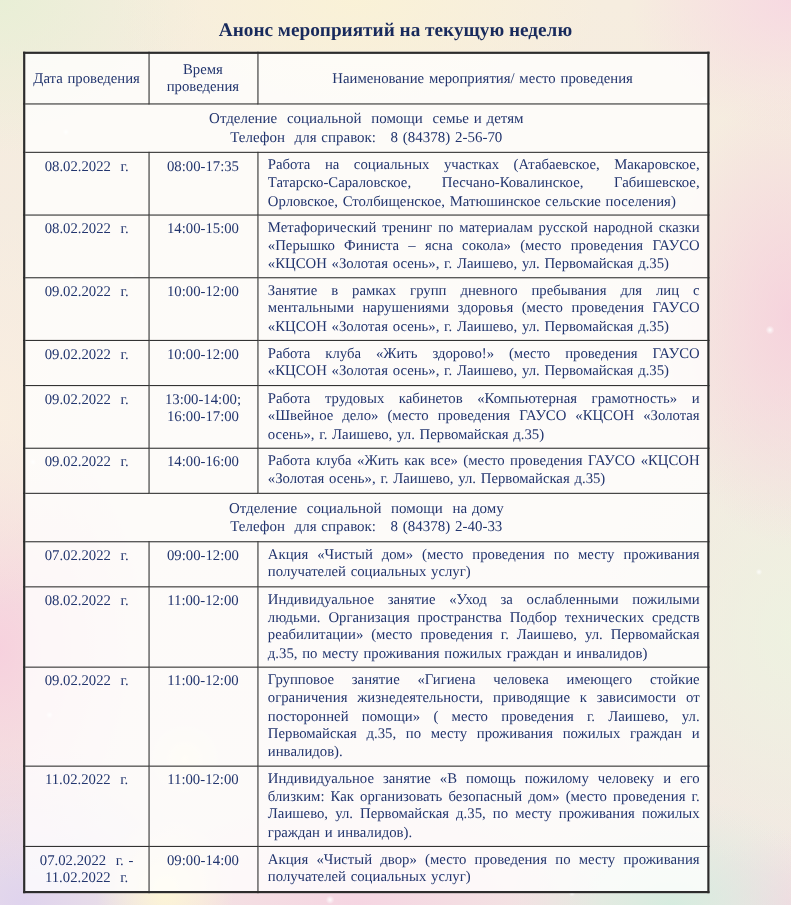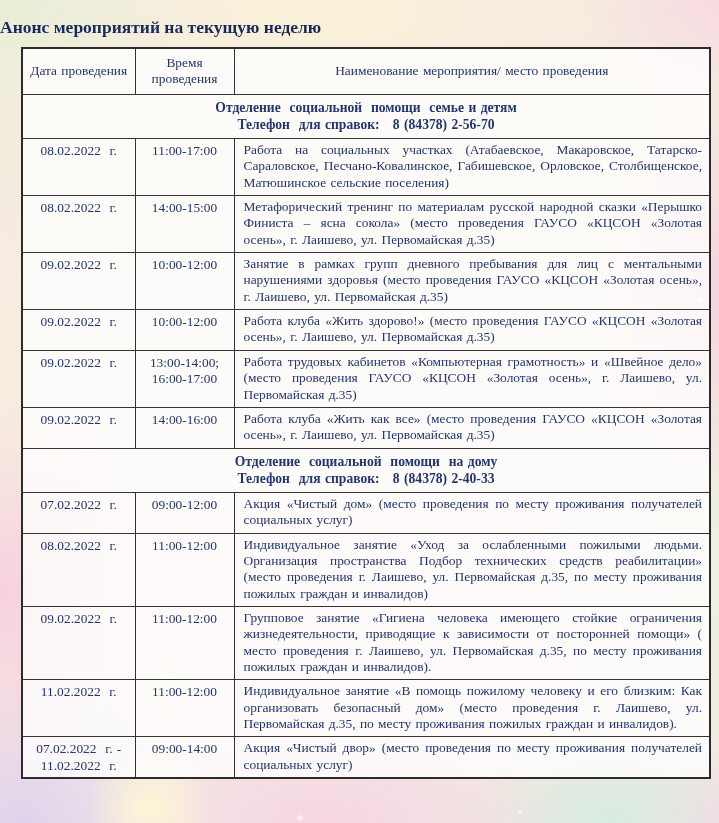--- a/index.html
+++ b/index.html
@@ -33,28 +33,29 @@
       radial-gradient(ellipse 150px 260px at 0% 45%,   rgba(250,238,224,.8),  transparent 70%),
       radial-gradient(ellipse 190px 300px at 0% 72%,   rgba(247,205,221,.85), transparent 70%),
       radial-gradient(ellipse 230px 210px at 3% 100%,  rgba(222,210,238,.95), transparent 70%),
       radial-gradient(ellipse 320px 150px at 45% 100%, rgba(246,210,226,.85), transparent 70%),
       radial-gradient(ellipse 210px 140px at 85% 100%, rgba(213,236,223,.95), transparent 70%),
       radial-gradient(ellipse 130px 100px at 100% 100%,rgba(247,214,226,.9),  transparent 70%),
       linear-gradient(#f6eddf, #f2e8e3);
   }
   .page-title {
     margin: 17px 0 9px 0;
+    text-align: center;
     font-size: 17.5px;
     font-weight: bold;
     color: #182a5c;
   }
   table.events {
     table-layout: fixed;
     border-collapse: collapse;
-    width: 690px;
+    width: 624px;
     margin-left: 21px;
     border: 2.5px solid #2c2c2c;
     background: rgba(255,255,255,0.78);
   }
   col.c-date { width: 113px; }
   col.c-time { width: 99px; }
   th, td {
     border: 1.3px solid #333333;
     color: #22356e;
     font-size: 13.4px;
@@ -73,21 +74,21 @@
     padding: 4px 4px 3px;
     white-space: pre-wrap;
     margin-top: 45px;
   }
   td.event {
     text-align: justify;
     padding: 3px 7px 4px 9px;
   }
   td.section {
     text-align: center;
-    font-weight: bold;
+    font-weight: normal;
     padding: 4px 6px;
     white-space: pre-wrap;
     line-height: 1.3;
     font-size: 13.6px;
   }
 </style>
 </head>
 <body>
 
 <div class="page">
@@ -105,21 +106,21 @@
         <th>Время проведения</th>
         <th>Наименование мероприятия/ место проведения</th>
       </tr>
     </thead>
     <tbody id="table-body">
         <tr>
           <td colspan="3" class="section"><div>Отделение  социальной  помощи  семье и детям</div><div>Телефон  для справок:   8 (84378) 2-56-70</div></td>
         </tr>
         <tr>
           <td class="date">08.02.2022  г.</td>
-          <td class="time">11:00-17:00</td>
+          <td class="time">08:00-17:35</td>
           <td class="event">Работа на социальных участках (Атабаевское, Макаровское, Татарско-Сараловское, Песчано-Ковалинское, Габишевское, Орловское, Столбищенское, Матюшинское сельские поселения)</td>
         </tr>
         <tr>
           <td class="date">08.02.2022  г.</td>
           <td class="time">14:00-15:00</td>
           <td class="event">Метафорический тренинг по материалам русской народной сказки «Перышко Финиста – ясна сокола» (место проведения ГАУСО «КЦСОН «Золотая осень», г. Лаишево, ул. Первомайская д.35)</td>
         </tr>
         <tr>
           <td class="date">09.02.2022  г.</td>
           <td class="time">10:00-12:00</td>

